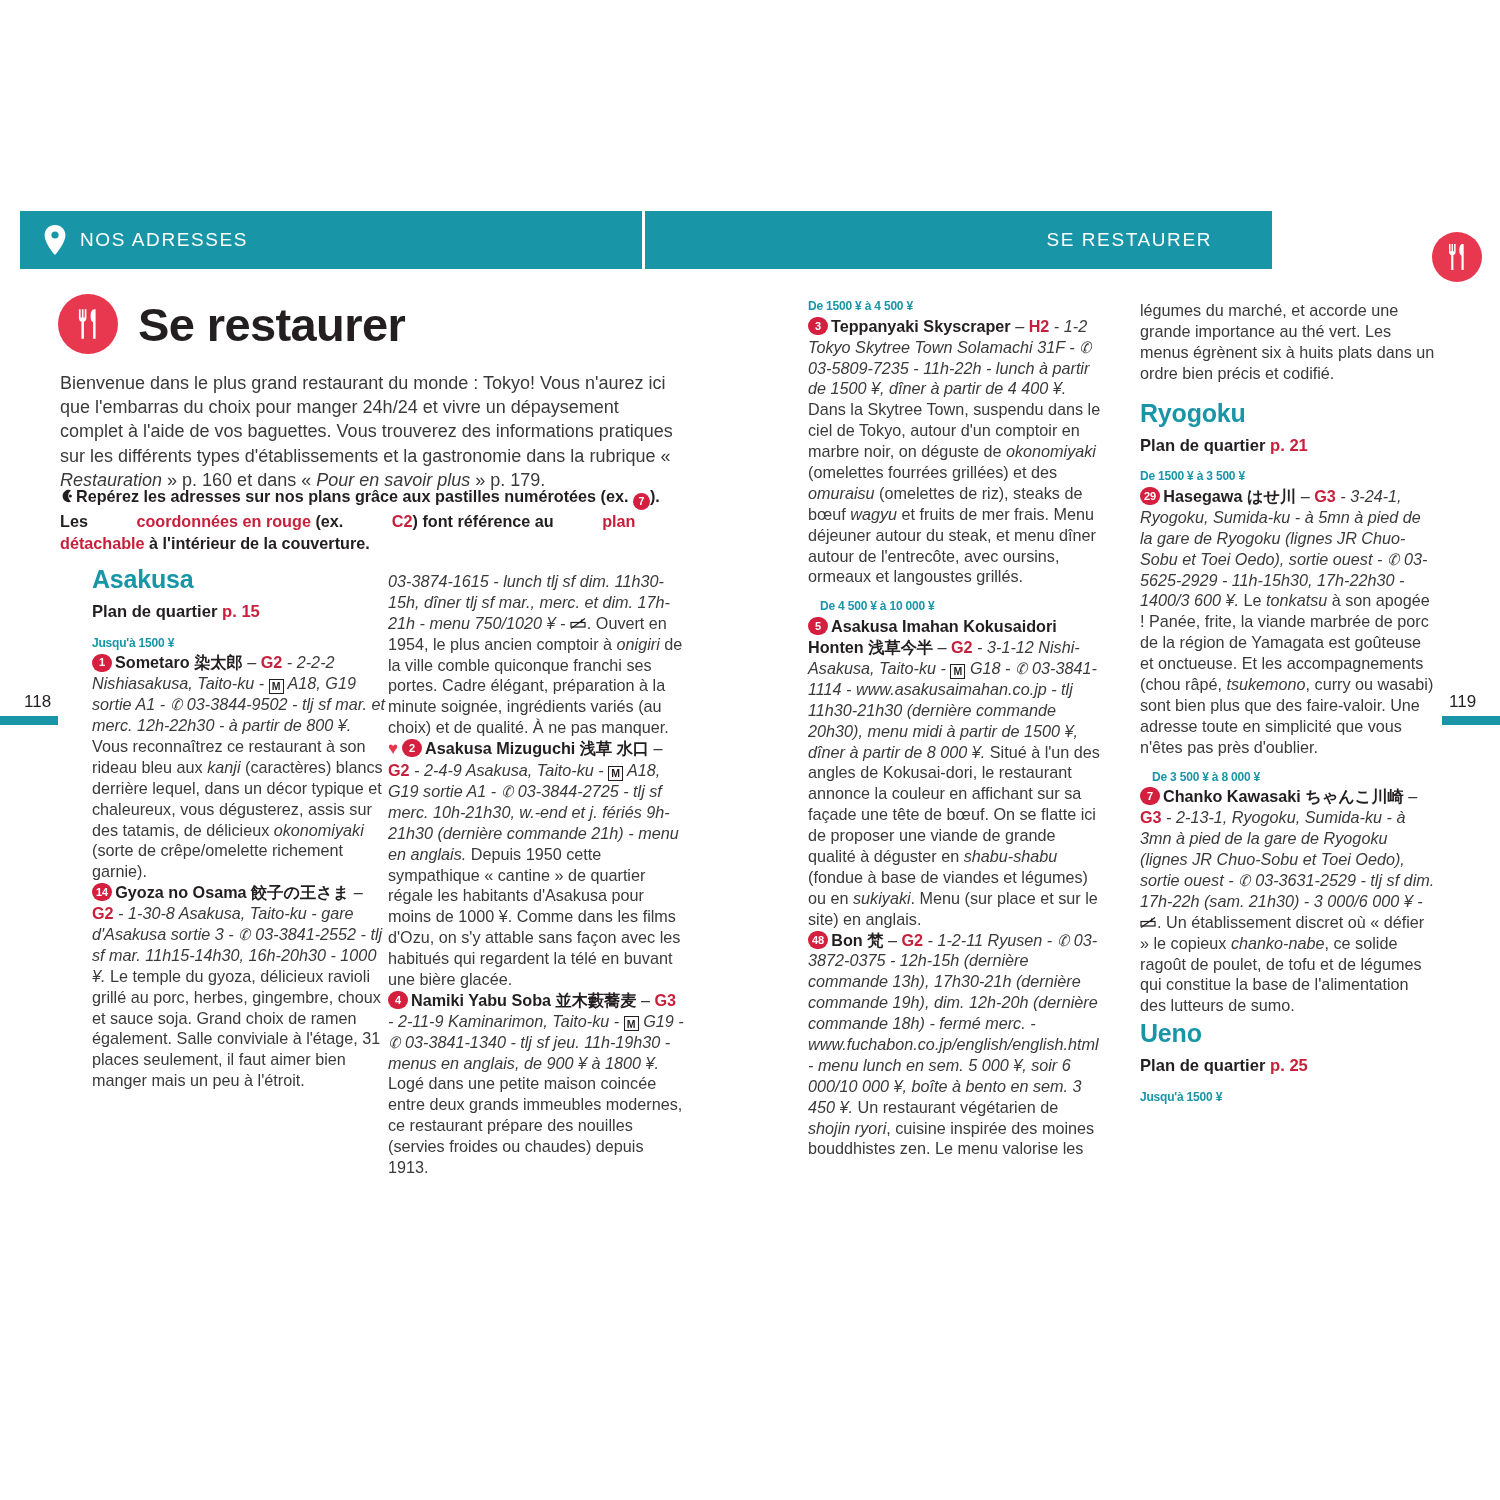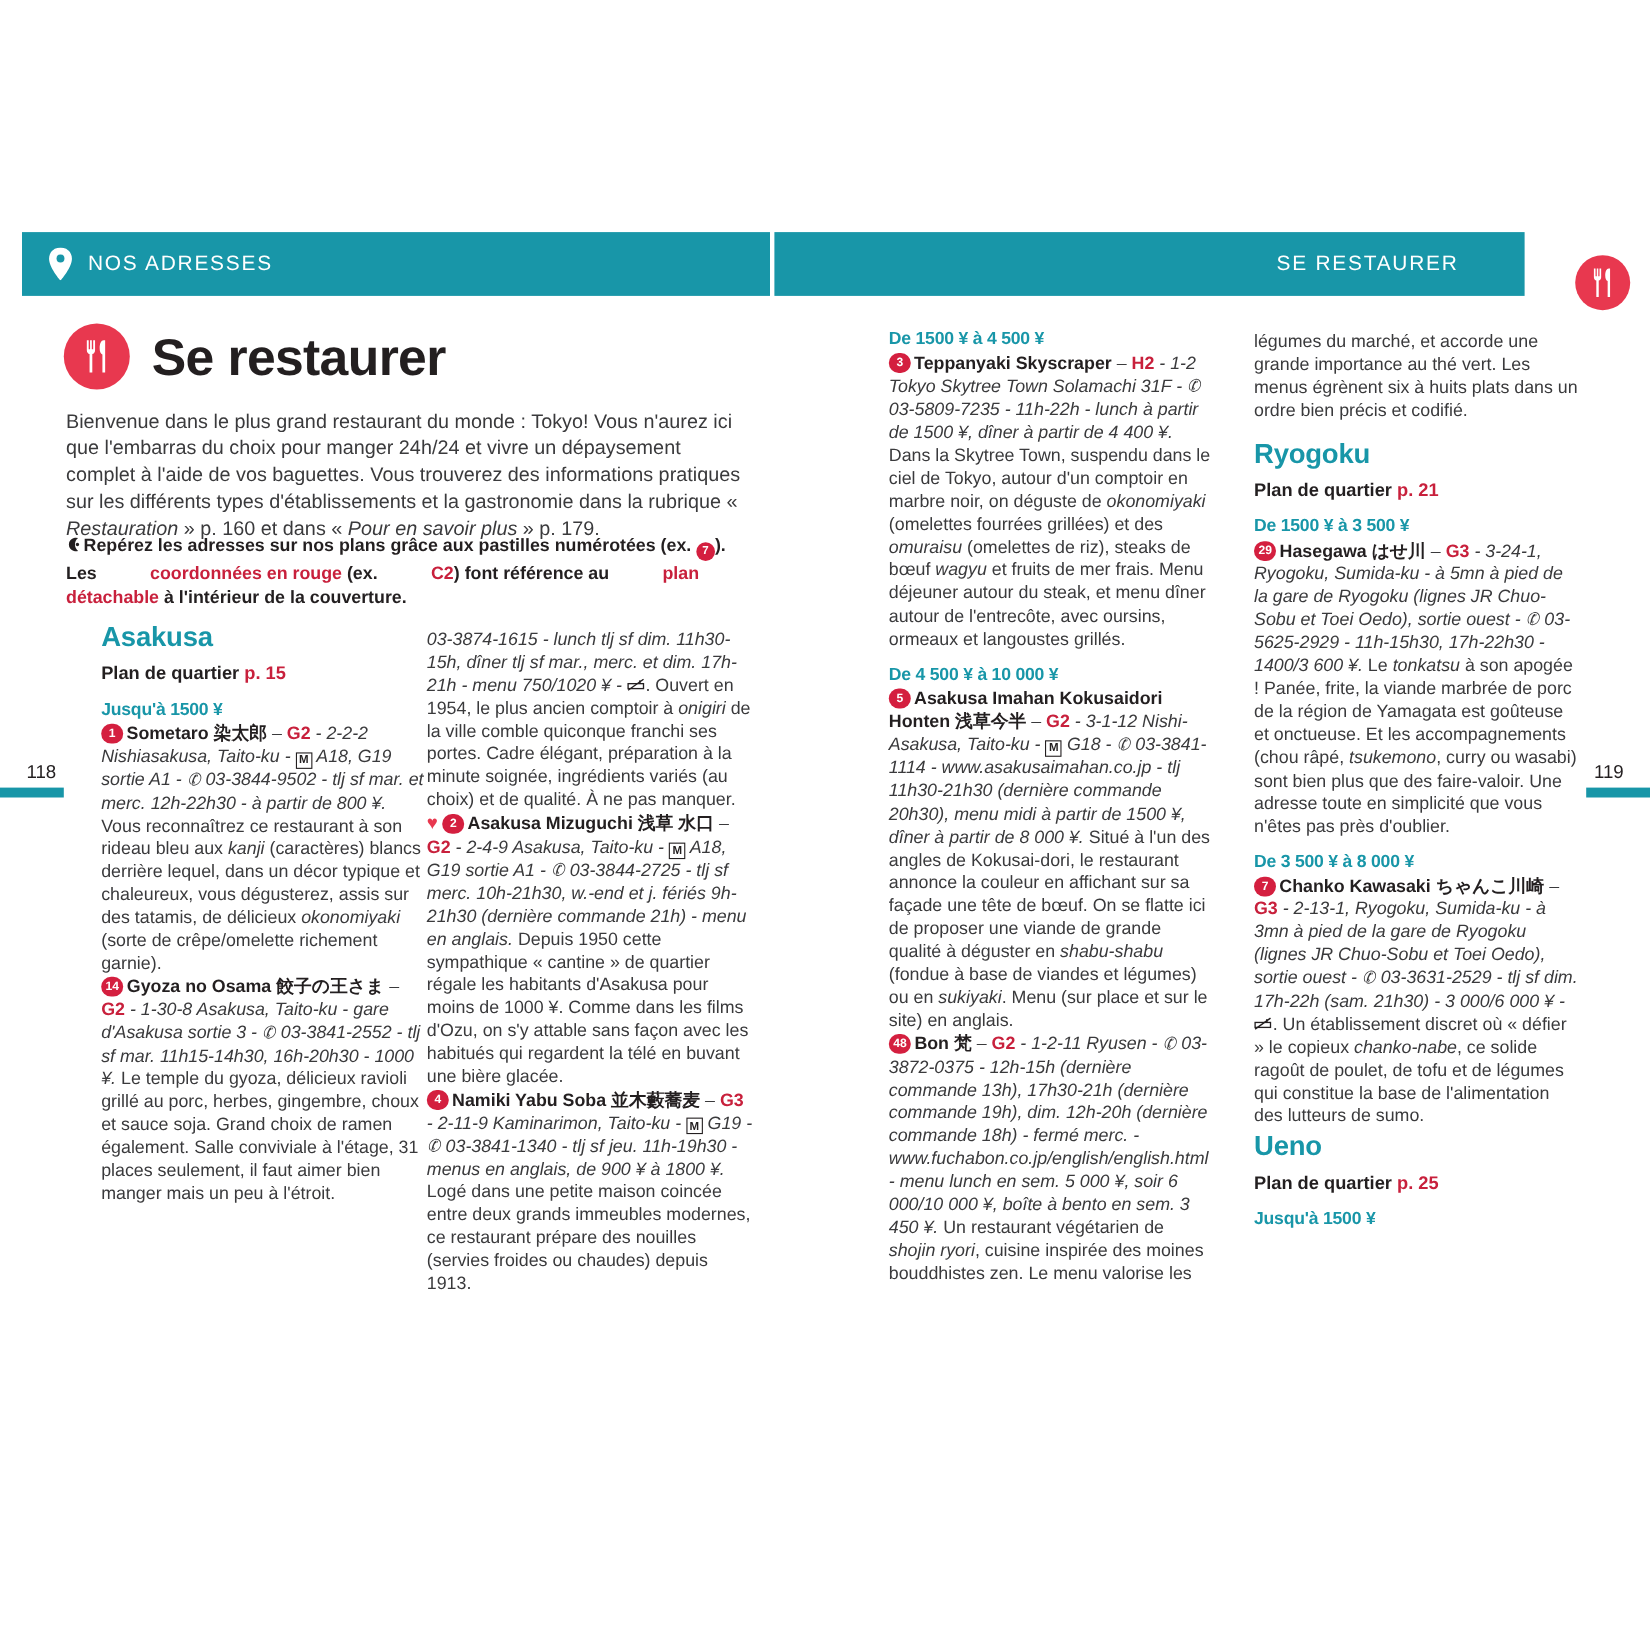--- a/index.html
+++ b/index.html
@@ -20,21 +20,21 @@
     left: 0; top: 0;
     width: 1500px;
     height: 1500px;
   }
 
   
   .header {
     position: absolute;
     left: 20px;
     top: 211px;
-    width: 1366px;
+    width: 1252px;
     height: 58px;
     display: flex;
   }
   .hdr-left, .hdr-right {
     background: #1896a8;
     height: 58px;
     display: flex;
     align-items: center;
     box-sizing: border-box;
   }
@@ -176,28 +176,28 @@
     letter-spacing: -0.2px;
   }
   .plan-line {
     font-size: 16.6px;
     font-weight: 700;
     color: #231f20;
     margin: 0 0 14px 0;
   }
   .plan-line .pg { color: #c8203c; }
   h3.price {
-    font-size: 16px;
+    font-size: 12px;
     font-weight: 700;
     color: #1896a8;
     margin: 0 0 2px 0;
     line-height: 1.15;
     letter-spacing: -0.2px;
   }
-  h3.price.spaced { margin-top: 13px; }
+  h3.price.spaced { margin-top: 13px; margin-left: 12px; }
 
   .entry {
     margin: 0 0 0 0;
     text-indent: 0;
   }
   .entry + .entry { margin-top: 0px; }
   .entry .name {
     font-weight: 700;
     color: #231f20;
     font-style: normal;

